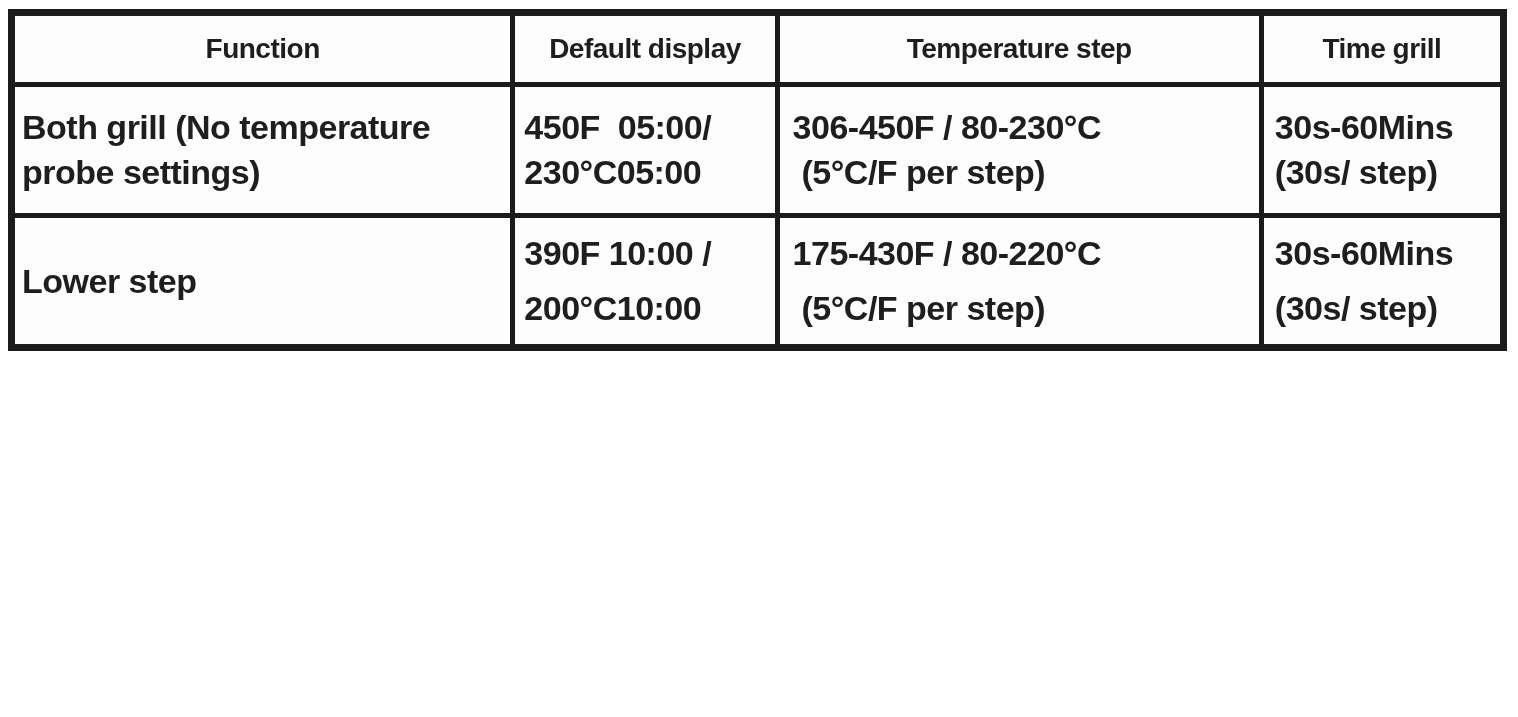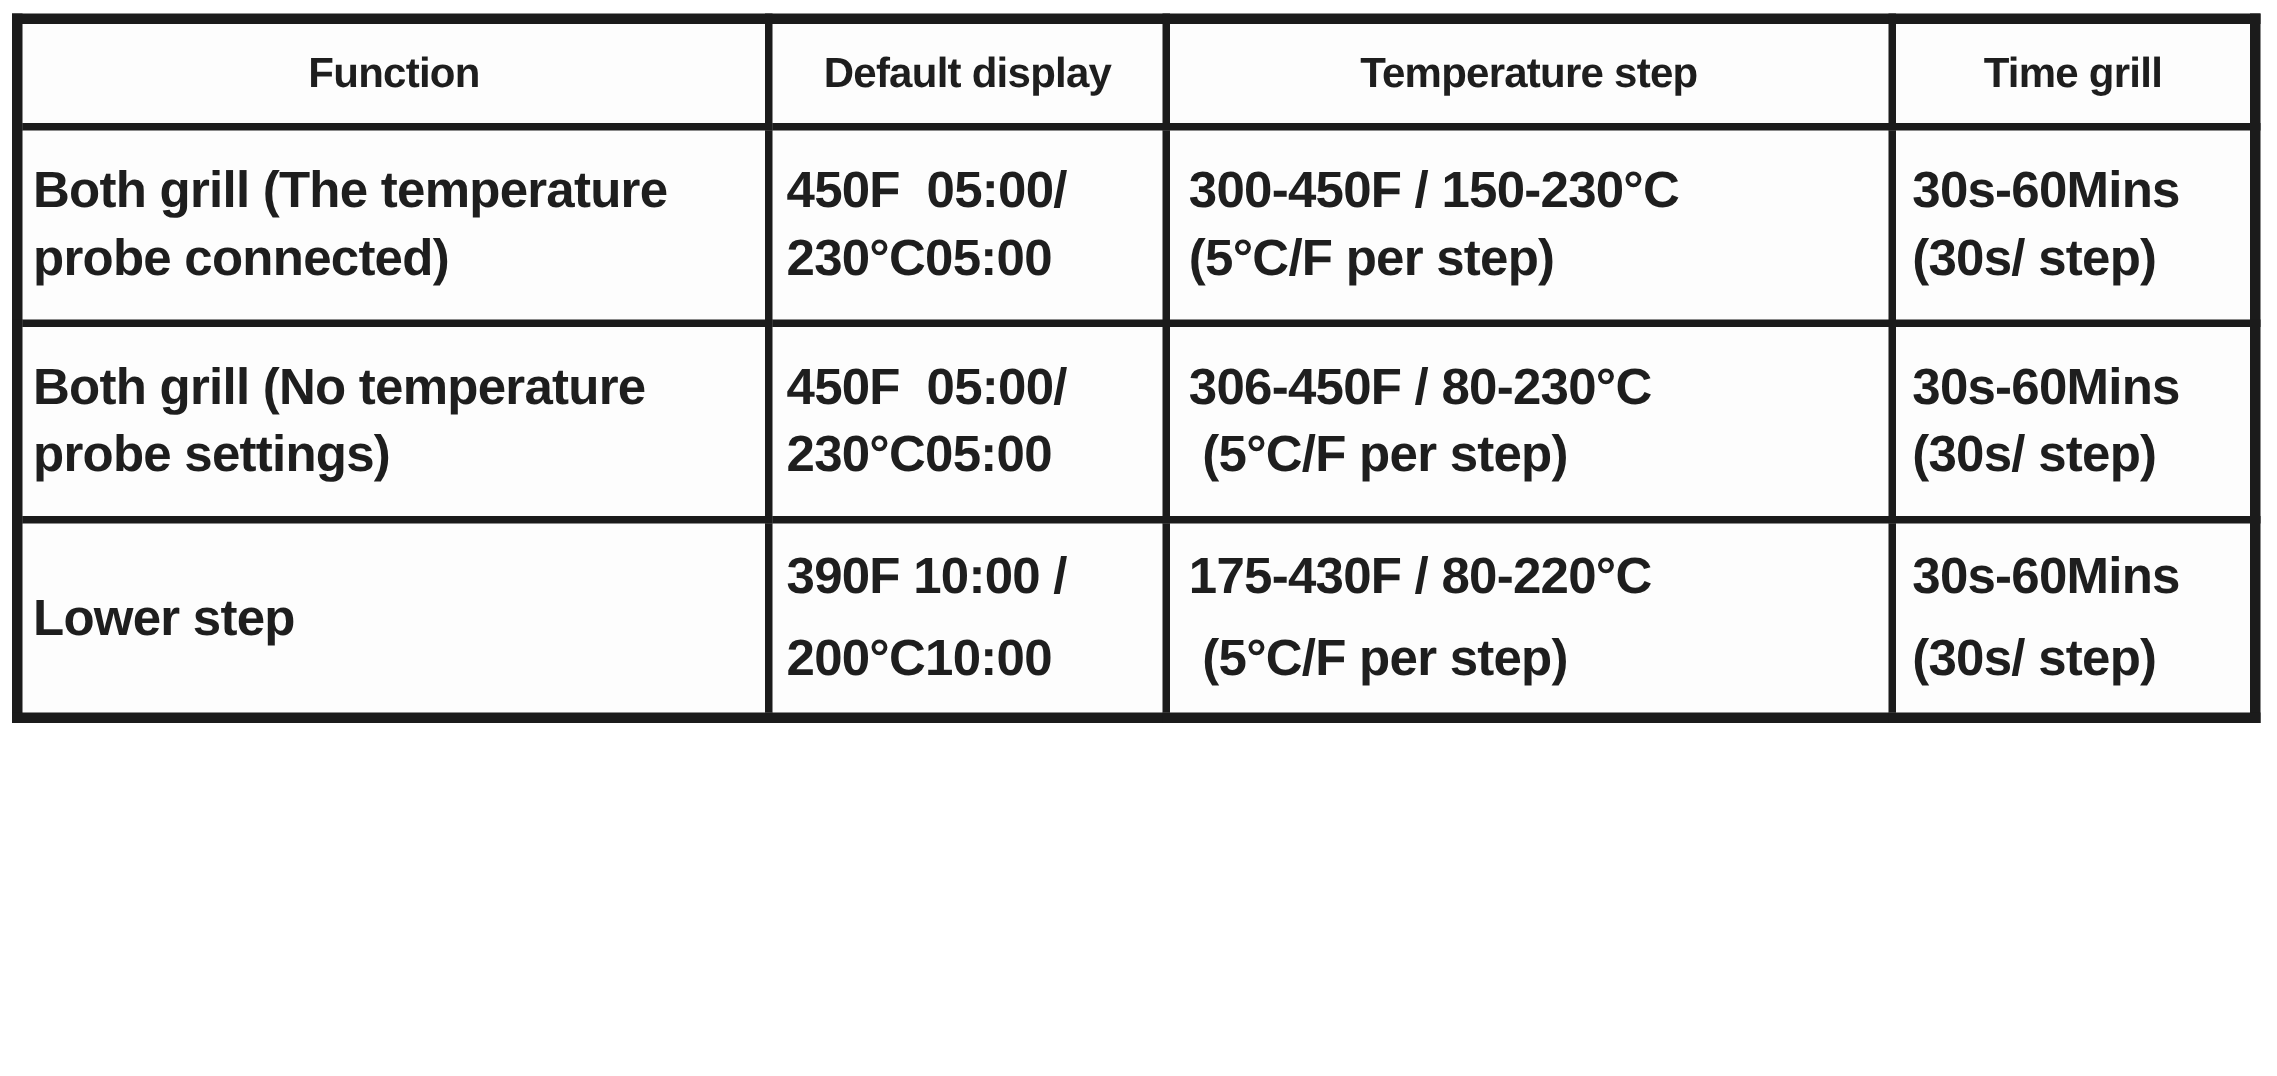--- a/index.html
+++ b/index.html
@@ -69,37 +69,20 @@
     <thead>
       <tr>
         <th>Function</th>
         <th>Default display</th>
         <th>Temperature step</th>
         <th>Time grill</th>
       </tr>
     </thead>
     <tbody>
 
-      <tr>
-        <td class="col-function">
-          <div class="line">Both grill (The temperature probe connected)</div>
-        </td>
-        <td class="col-default">
-          <div class="line">450F  05:00/</div>
-          <div class="line">230°C05:00</div>
-        </td>
-        <td class="col-temp">
-          <div class="line">300-450F / 150-230°C</div>
-          <div class="line">(5°C/F per step)</div>
-        </td>
-        <td class="col-time">
-          <div class="line">30s-60Mins</div>
-          <div class="line">(30s/ step)</div>
-        </td>
-      </tr>
 
 
       <tr>
         <td class="col-function">
           <div class="line">Both grill (No temperature probe settings)</div>
         </td>
         <td class="col-default">
           <div class="line">450F  05:00/</div>
           <div class="line">230°C05:00</div>
         </td>

